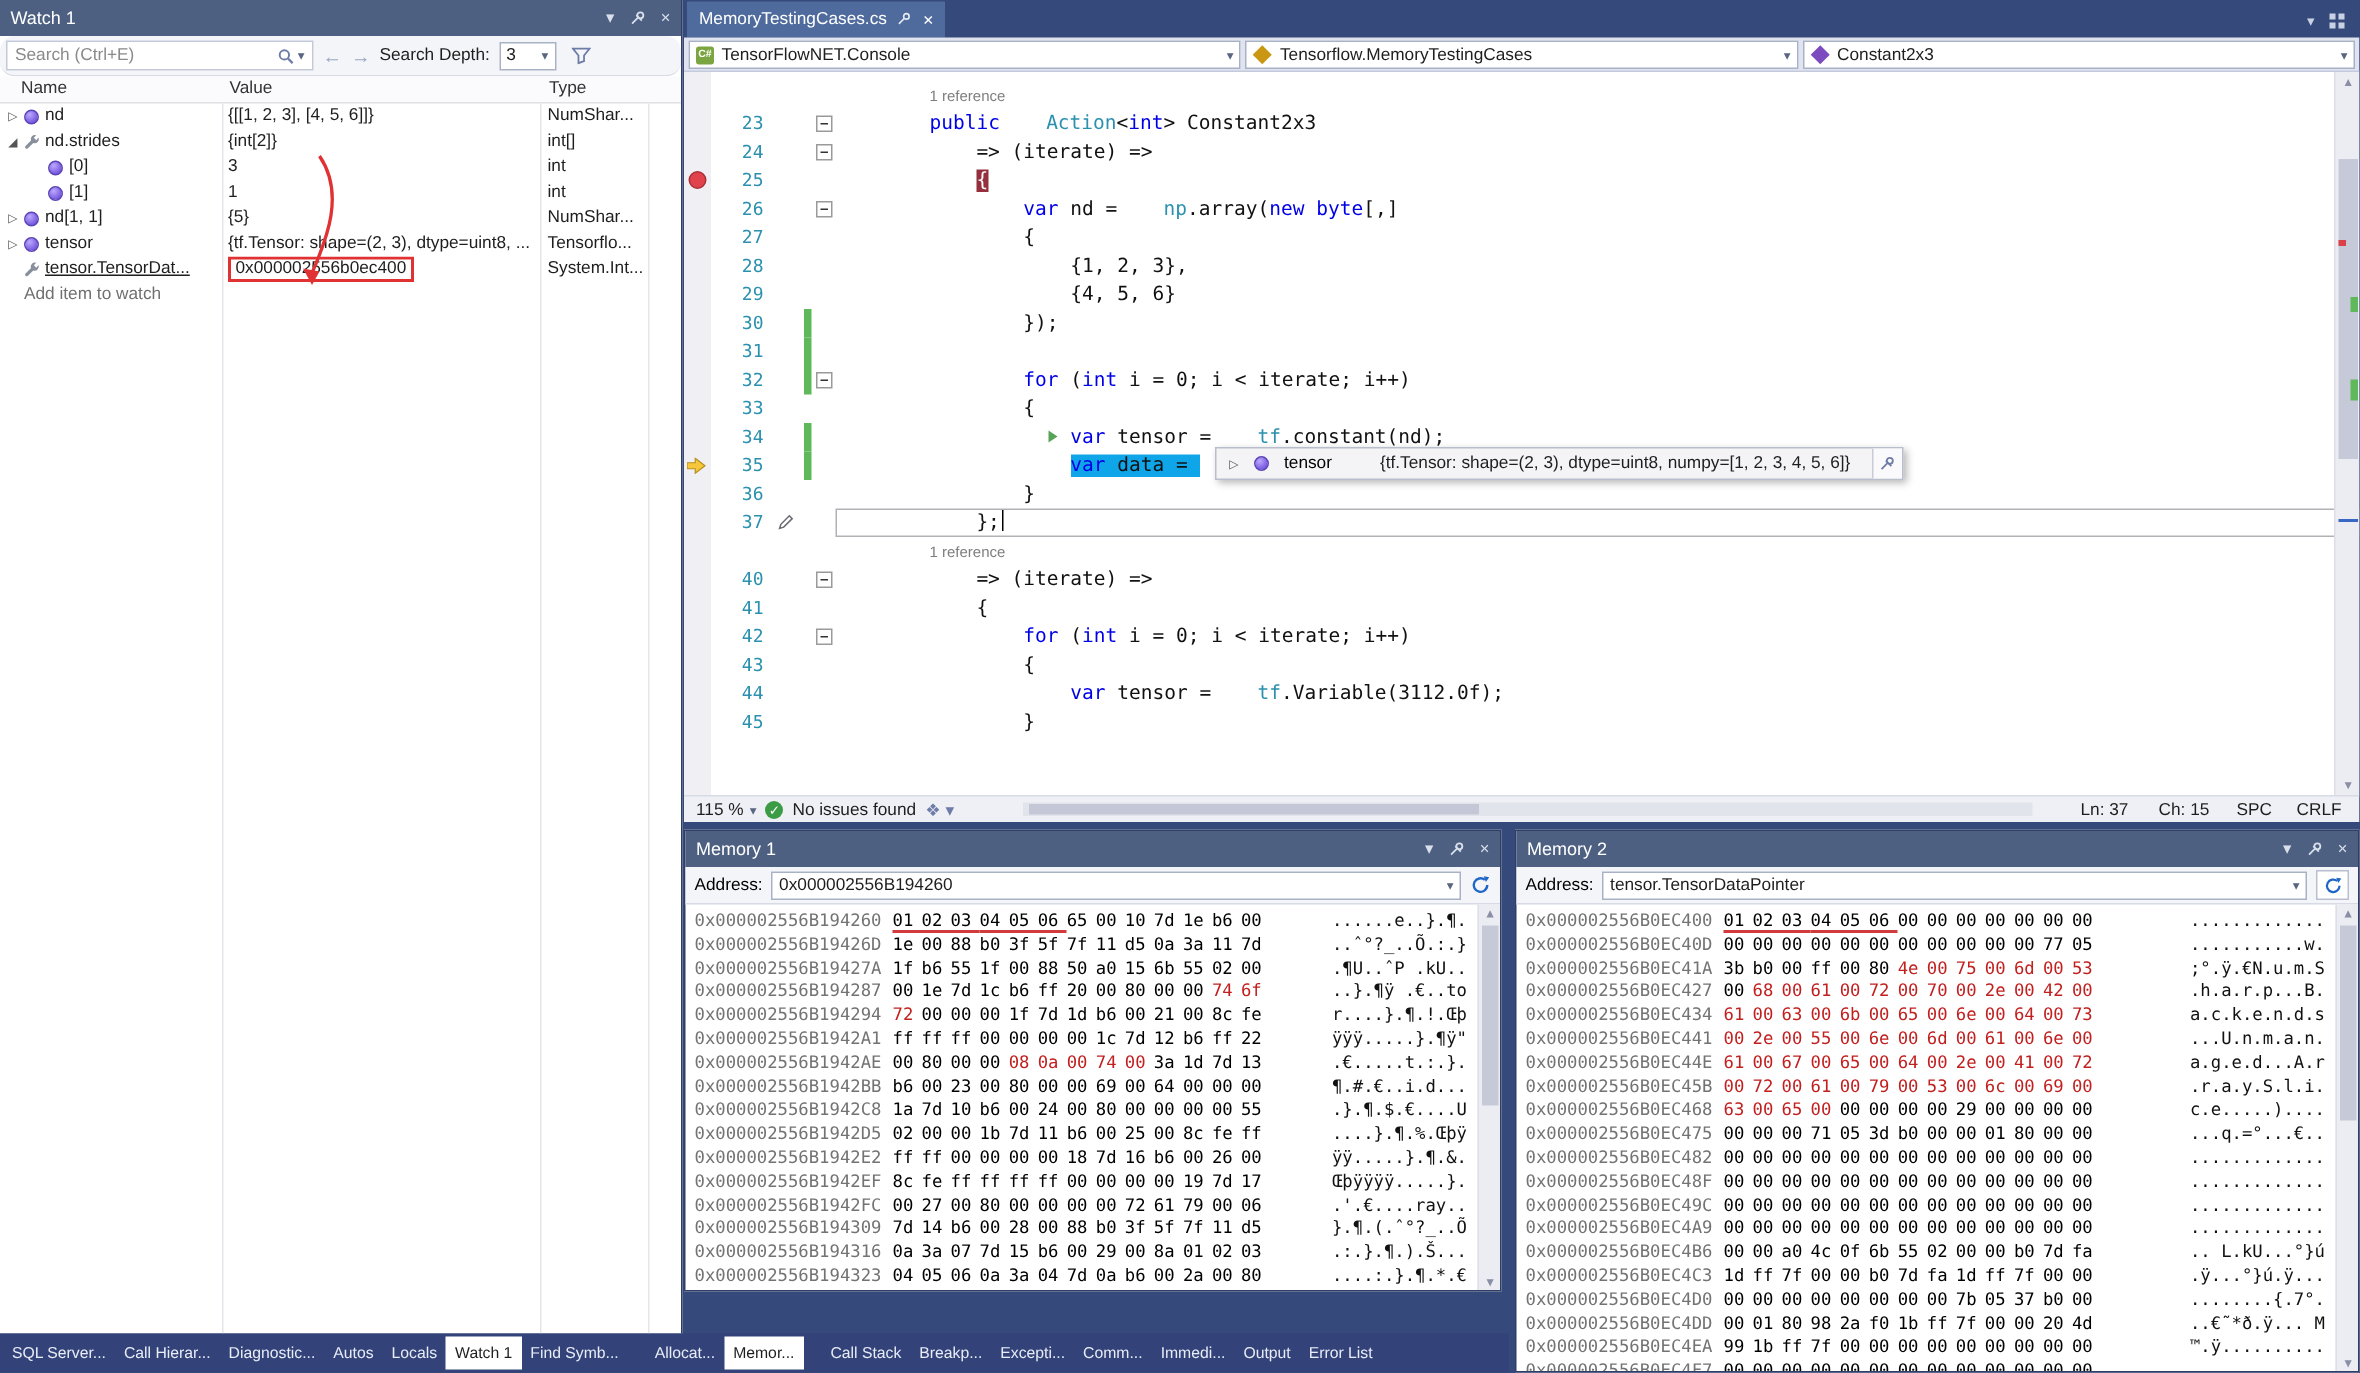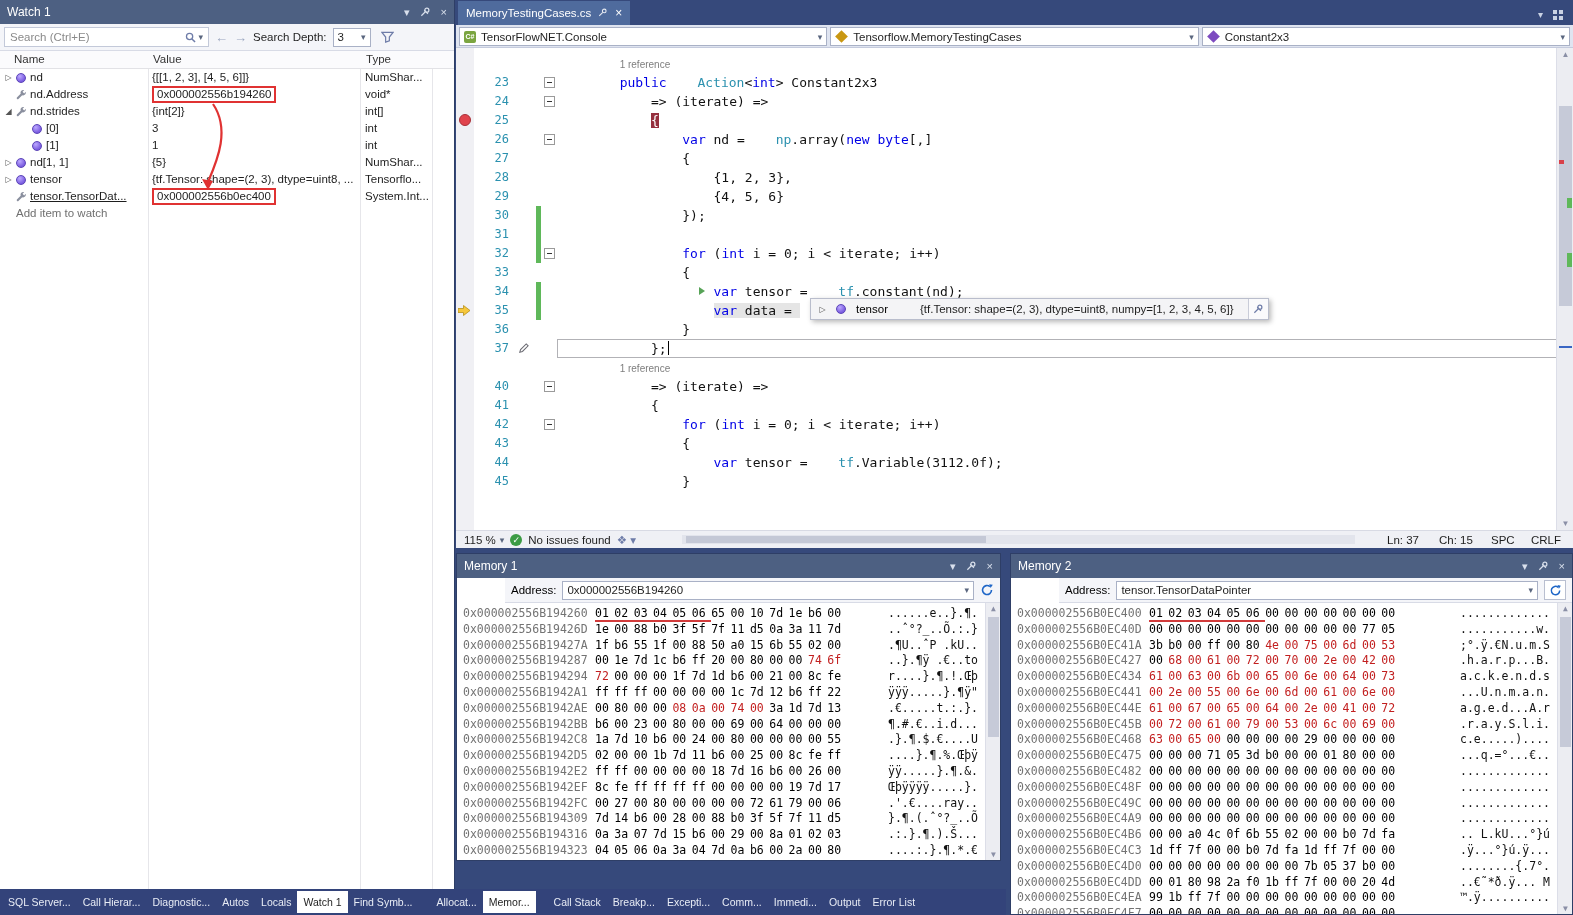--- a/index.html
+++ b/index.html
@@ -14,21 +14,21 @@
   .ticon { cursor:pointer; line-height:1; }
   .combo { background:#fff; border:1px solid #A9B1C6; display:flex; align-items:center;
            font-size:11.5px; color:#1e1e1e; padding:0 4px; gap:5px; height:19px; }
   .combo .chev { margin-left:auto; color:#5A6residual_unused:0; }
   .chev { color:#5A667F; font-size:9px; }
 
   
   #watch-pane { position:absolute; left:0; top:0; width:455px; height:889px; background:#fff;
                 display:flex; flex-direction:column; border-right:1px solid #2E3E66; }
   .watch-toolbar { height:27px; background:#F4F5F9; border-bottom:1px solid #D8DBE6;
-                   display:flex; align-items:center; padding:0 4px; gap:6px; flex:none; }
+                   display:flex; align-items:center; padding:0 4px; gap:6px; flex:none;border-radius:10px; }
   .search-box { width:205px; height:20px; background:#fff; border:1px solid #C3C9D9;
                 display:flex; align-items:center; font-size:11.5px; color:#8A8A8A; padding:0 5px; }
   .nav-arrow { color:#9AA6C0; font-size:13px; }
   .depth-label { font-size:11.5px; color:#1e1e1e; }
   .depth-combo { width:38px; height:19px; }
   .watch-grid-header { height:18px; display:flex; font-size:11.5px; color:#333;
                        border-bottom:1px solid #E2E2E6; background:#FBFBFD; flex:none; position:relative; }
   .wh { padding:2px 0 0 14px; }
   .watch-body { position:relative; flex:1; font-size:11.5px; color:#1e1e1e; }
   .col-line { position:absolute; top:0; bottom:0; width:1px; background:#E6E6EA; }
@@ -71,21 +71,21 @@
   .m-gap  { width:22px; flex:none; position:relative; color:#777; }
   .m-chg  { width:5px; flex:none; }
   .m-chg.green { background:#5FB85A; }
   .m-fold { width:16px; flex:none; display:flex; align-items:center; justify-content:center; }
   .fold-box { width:11px; height:11px; border:1px solid #9A9A9A; background:#fff; position:relative; }
   .fold-box::after { content:''; position:absolute; left:2px; right:2px; top:4px; height:1px; background:#333; }
   .m-text { flex:1; white-space:pre; position:relative; color:#111; }
   .row-caret .m-text { outline:1px solid #B2B2B6; outline-offset:-1px; }
   .tok-k { color:#0000E6; } .tok-t { color:#2B91AF;margin-left:23px; } .tok-p { color:#111; }
   .tok-bp { background:#952F3E; color:#fff; }
-  .hl { background:#e5e5e5; }
+  .hl { background:#0ea5e9; }
   .lens { color:#7E7E7E; font-size:10px; font-family:"Liberation Sans",sans-serif; }
   .bp-dot { position:absolute; left:3px; top:3px; width:12px; height:12px; border-radius:50%;
             background:#E0434C; border:1px solid #A83038; }
   .caret-bar { display:inline-block; width:1px; height:14px; background:#000; vertical-align:-2px; margin-left:1px; }
   .run-marker { position:absolute; left:142px; top:5px; width:0; height:0;
                 border-left:6px solid #57A357; border-top:4px solid transparent; border-bottom:4px solid transparent; }
   .datatip { position:absolute; left:354px; top:250px; height:22px; display:flex; align-items:center; gap:6px;
              background:#F4F4F6; border:1px solid #B9BDCC; box-shadow:2px 2px 5px rgba(0,0,0,.28);
              padding:0 0 0 5px; font-size:11.5px; z-index:5; }
   .datatip .val { color:#1e1e1e; margin-left:26px; }
@@ -104,21 +104,21 @@
                   display:flex; align-items:center; justify-content:center; flex:none; }
   .h-scroll { flex:1; height:9px; background:#E2E4EC; margin:0 26px 0 40px; position:relative; }
   .h-scroll .thumb { position:absolute; left:4px; top:1px; height:7px; width:300px; background:#C4C8D6; }
   .stat-item { min-width:46px; }
 
   
   .mem-pane { position:absolute; background:#fff; display:flex; flex-direction:column; border:1px solid #2E3E66; }
   #mem1-pane { left:456px; top:553px; width:545px; height:308px; }
   #mem2-pane { left:1010px; top:553px; width:563px; height:362px; }
   .mem-toolbar { height:25px; background:#F4F5F9; border-bottom:1px solid #D8DBE6; display:flex;
-                 align-items:center; padding:0 6px; gap:6px; font-size:11.5px; flex:none;margin-left:48px; }
+                 align-items:center; padding:0 6px; gap:6px; font-size:11.5px; flex:none; }
   .mem-combo { flex:1; }
   .refresh-btn { width:22px; height:20px; border:1px solid #B9BFD0; background:#fff;
                  display:flex; align-items:center; justify-content:center; flex:none; }
   .mem-body { flex:1; position:relative; overflow:hidden; padding:3px 4px 0 6px;
               font-family:"DejaVu Sans Mono","Liberation Mono",monospace; font-size:11.5px; }
   .mem-row { display:flex; height:15.8px; line-height:15.8px; white-space:pre; }
   .m-addr { color:#737373; width:132px; flex:none; }
   .m-hex { flex:none; display:flex; }
   .m-hex span { padding-right:5.5px; }
   .red { color:#C21F1F; }
@@ -196,35 +196,20 @@
           <div class="watch-row">
             <div class="wc-name" style="padding-left: 2px;">
               <span class="exp">▷</span>
               <span class="w-sphere"></span>
               <span>nd</span>
             </div>
             <div class="wc-val">
               <span>{[[1, 2, 3], [4, 5, 6]]}</span>
             </div>
             <div class="wc-type">NumShar...</div>
-          </div>
-          <div class="watch-row">
-            <div class="wc-name" style="padding-left: 2px;">
-              <span class="exp"></span>
-              <span class="w-wrench">
-                <svg width="12" height="12" viewBox="0 0 14 14">
-                  <path d="M12.5 3.2a3.2 3.2 0 0 1-4.1 4.1L4 11.7a1.3 1.3 0 0 1-1.8-1.8l4.4-4.4a3.2 3.2 0 0 1 4.1-4.1L8.8 3.3l1.9 1.9z" fill="#8A8F9E"></path>
-                </svg>
-              </span>
-              <span>nd.Address</span>
-            </div>
-            <div class="wc-val">
-              <span class="red-box">0x000002556b194260</span>
-            </div>
-            <div class="wc-type">void*</div>
           </div>
           <div class="watch-row">
             <div class="wc-name" style="padding-left: 2px;">
               <span class="exp">◢</span>
               <span class="w-wrench">
                 <svg width="12" height="12" viewBox="0 0 14 14">
                   <path d="M12.5 3.2a3.2 3.2 0 0 1-4.1 4.1L4 11.7a1.3 1.3 0 0 1-1.8-1.8l4.4-4.4a3.2 3.2 0 0 1 4.1-4.1L8.8 3.3l1.9 1.9z" fill="#8A8F9E"></path>
                 </svg>
               </span>
               <span>nd.strides</span>

